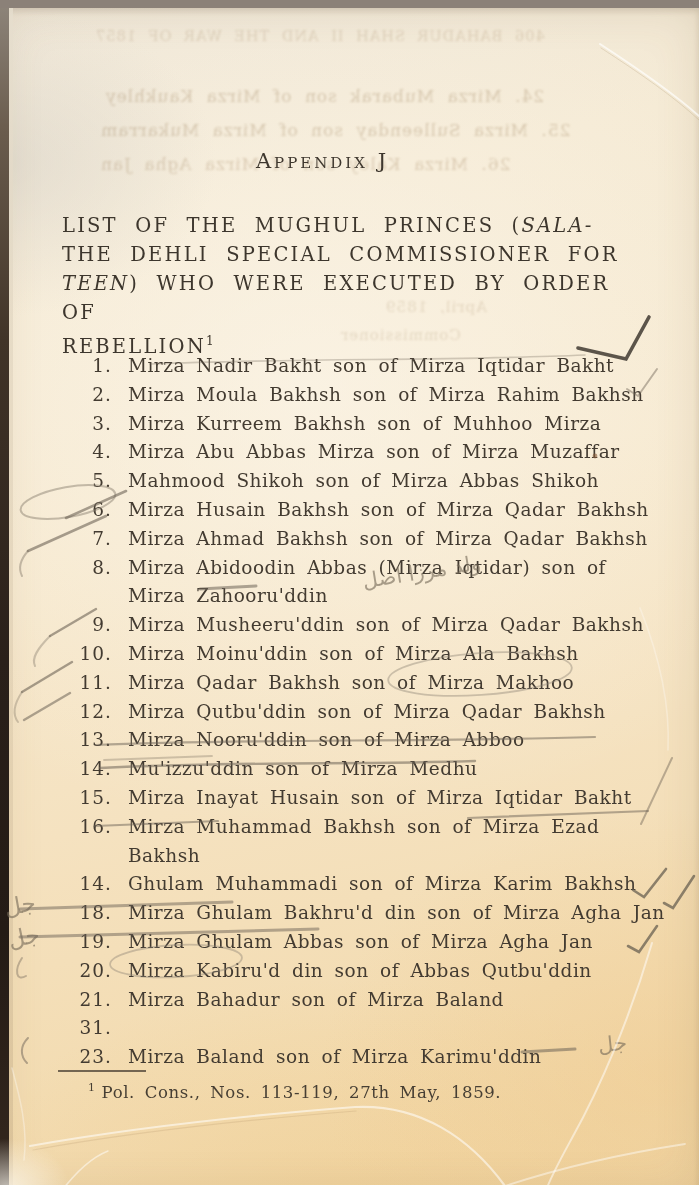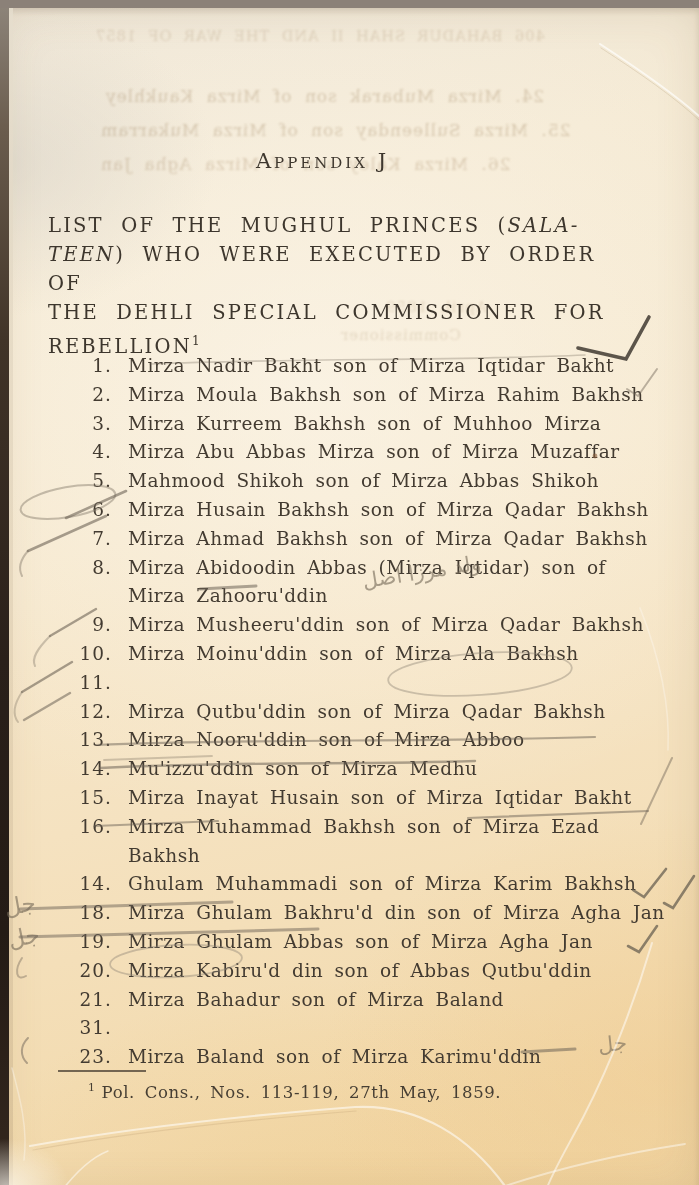--- a/index.html
+++ b/index.html
@@ -34,21 +34,21 @@
     letter-spacing:1px;word-spacing:6px;
     pointer-events:none;white-space:nowrap;
   }
   .appendix-title{
     position:absolute;top:141px;left:0;width:645px;
     text-align:center;
     font-size:21px;font-variant:small-caps;letter-spacing:3px;
     color:#3e372e;
   }
   .heading{
-    position:absolute;top:203px;left:48px;width:586px;
+    position:absolute;top:203px;left:62px;width:586px;
     font-size:19.5px;line-height:29px;
     letter-spacing:2.2px;word-spacing:9px;
     color:#3d362d;
   }
   .heading .ital{font-style:italic;}
   .heading sup{font-size:12px;letter-spacing:0;}
   .list{
     position:absolute;top:344px;left:0;width:692px;
     font-size:18.5px;line-height:28.8px;
   }
@@ -101,22 +101,22 @@
       <div class="ghost" style="left: 100px; top: 112px; font-size: 17px; color: rgba(150, 118, 80, 0.3);">25. Mirza Sulleenday son of Mirza Mukarram</div>
       <div class="ghost" style="left: 100px; top: 146px; font-size: 17px; color: rgba(150, 118, 80, 0.28);">26. Mirza Kaley son of Mirza Agha Jan</div>
       <div class="ghost" style="left: 385px; top: 290px; font-size: 15px; color: rgba(150, 118, 80, 0.2);">April, 1859</div>
       <div class="ghost" style="left: 340px; top: 318px; font-size: 15px; color: rgba(150, 118, 80, 0.2);">Commissioner</div>
     </div>
 
   <div class="appendix-title">Appendix J</div>
 
   <div class="heading" id="heading">
       <div><span>LIST OF THE MUGHUL PRINCES (</span><span class="ital">SALA-</span></div>
+      <div><span>THE DEHLI SPECIAL COMMISSIONER FOR</span></div>
       <div><span class="ital">TEEN</span><span>) WHO WERE EXECUTED BY ORDER OF</span></div>
-      <div><span>THE DEHLI SPECIAL COMMISSIONER FOR</span></div>
       <div><span>REBELLION</span><sup>1</sup></div>
     </div>
 
   <div class="list" id="list">
       <div class="list-item">
         <span class="item-number">1.</span>
         <span class="item-text">Mirza Nadir Bakht son of Mirza Iqtidar Bakht</span>
       </div>
       <div class="list-item">
         <span class="item-number">2.</span>
@@ -150,20 +150,21 @@
       <div class="list-item">
         <span class="item-number">9.</span>
         <span class="item-text">Mirza Musheeru'ddin son of Mirza Qadar Bakhsh</span>
       </div>
       <div class="list-item">
         <span class="item-number">10.</span>
         <span class="item-text">Mirza Moinu'ddin son of Mirza Ala Bakhsh</span>
       </div>
       <div class="list-item">
         <span class="item-number">11.</span>
+        <span class="item-text">Mirza Qadar Bakhsh son of Mirza Makhoo</span>
       </div>
       <div class="list-item">
         <span class="item-number">12.</span>
         <span class="item-text">Mirza Qutbu'ddin son of Mirza Qadar Bakhsh</span>
       </div>
       <div class="list-item">
         <span class="item-number">13.</span>
         <span class="item-text">Mirza Nooru'ddin son of Mirza Abboo</span>
       </div>
       <div class="list-item">

